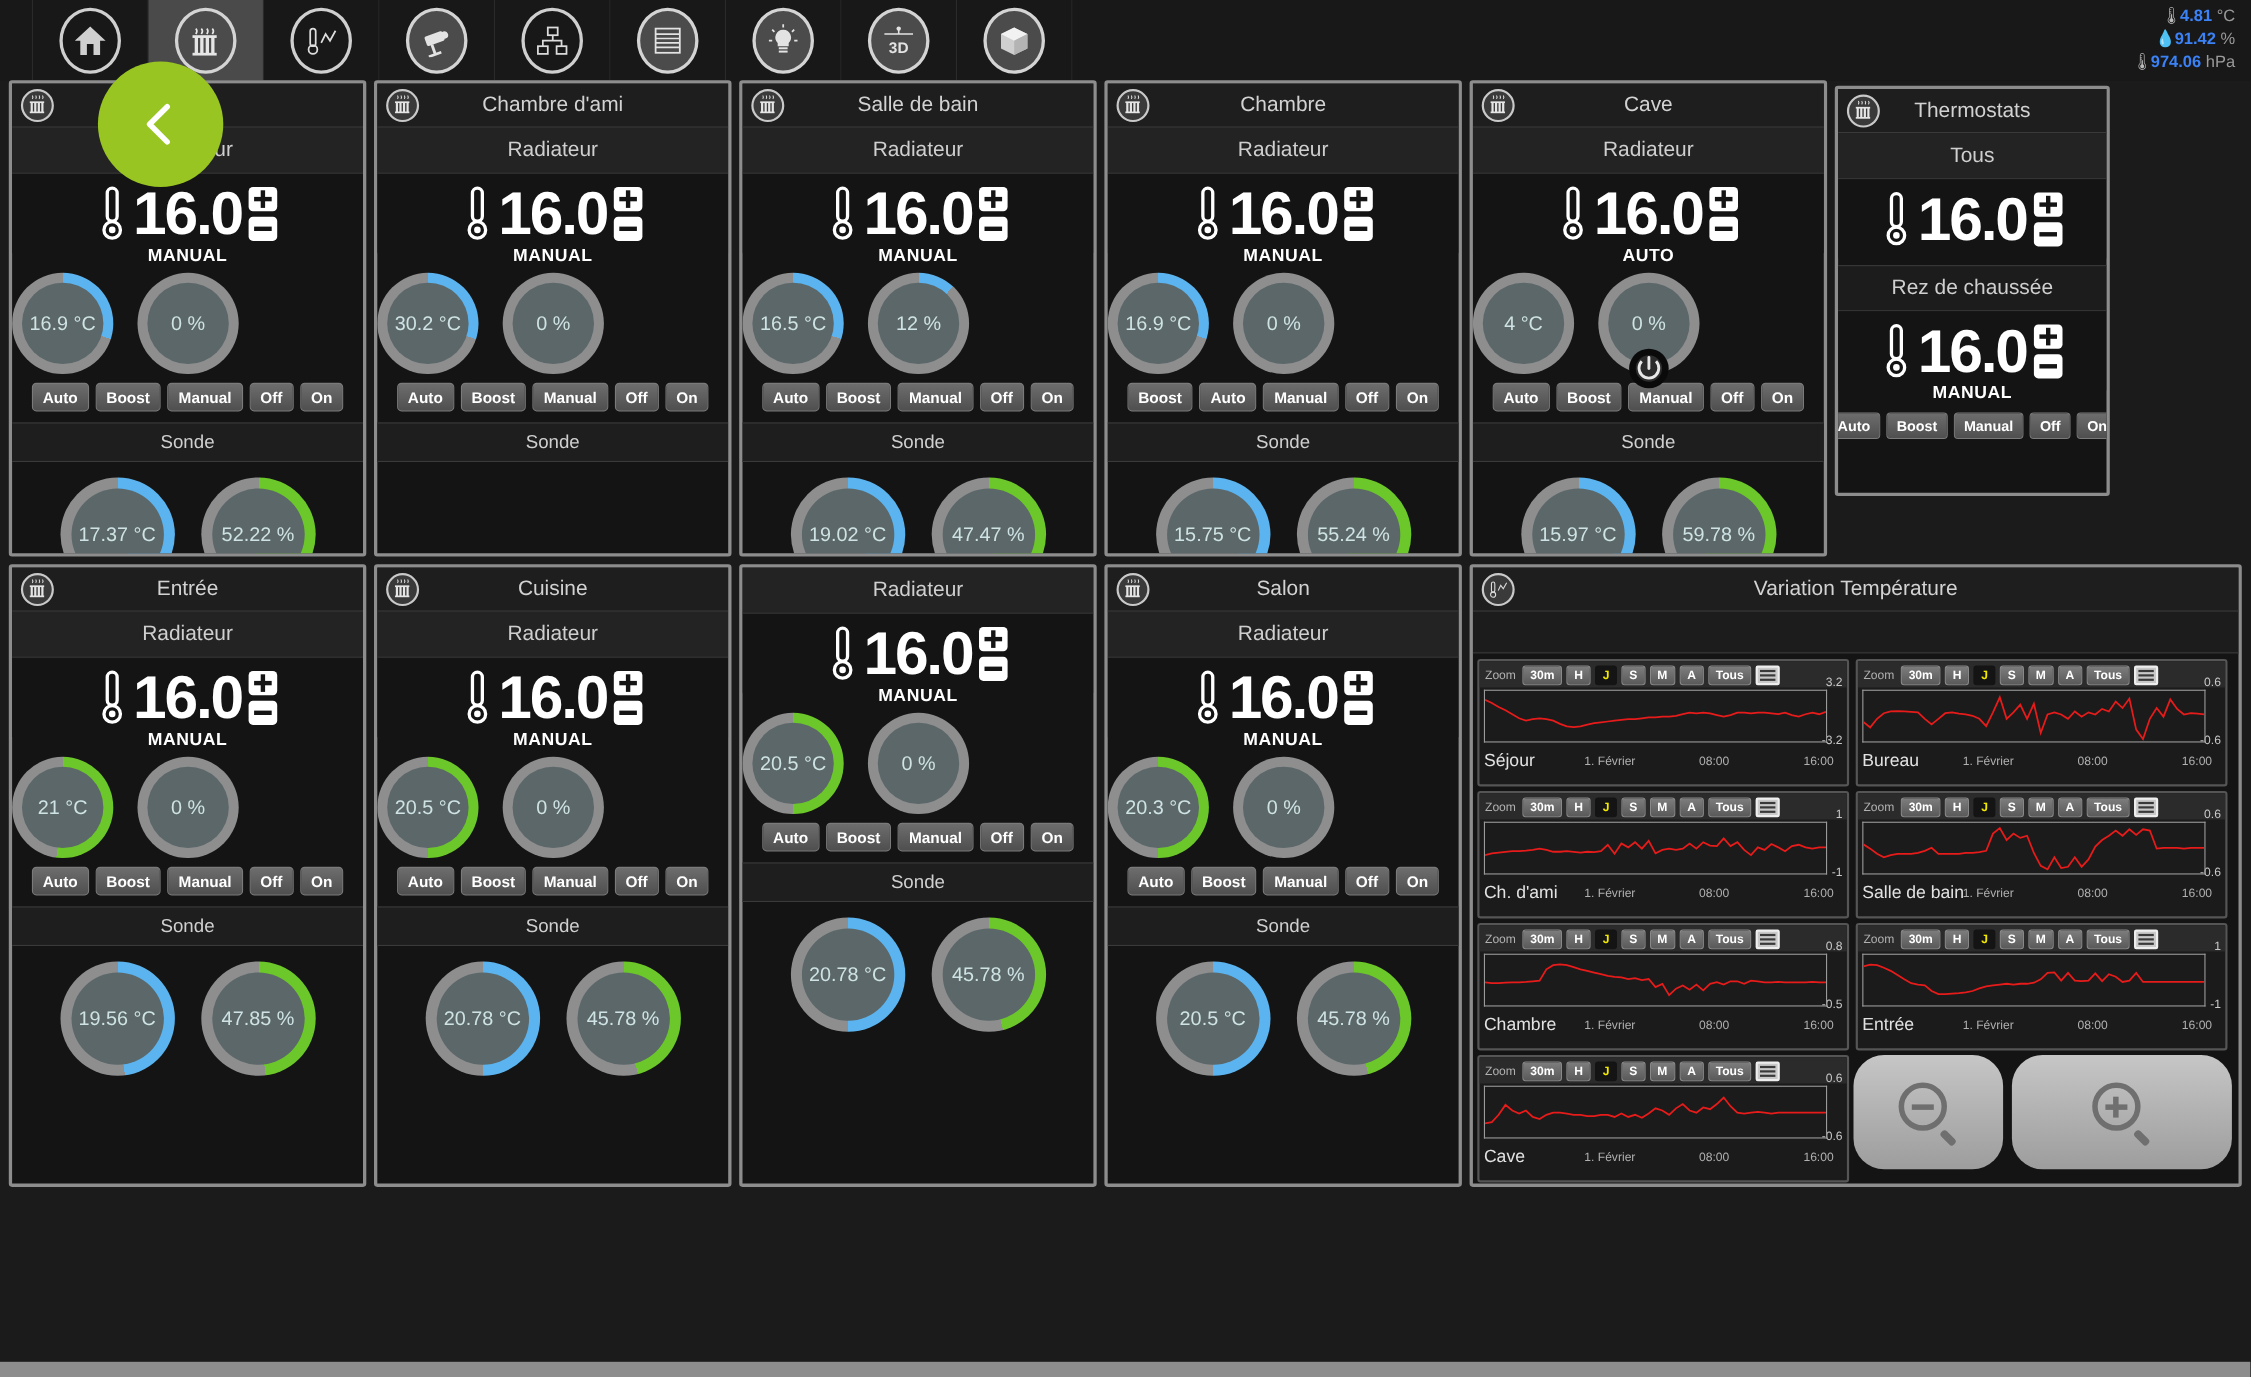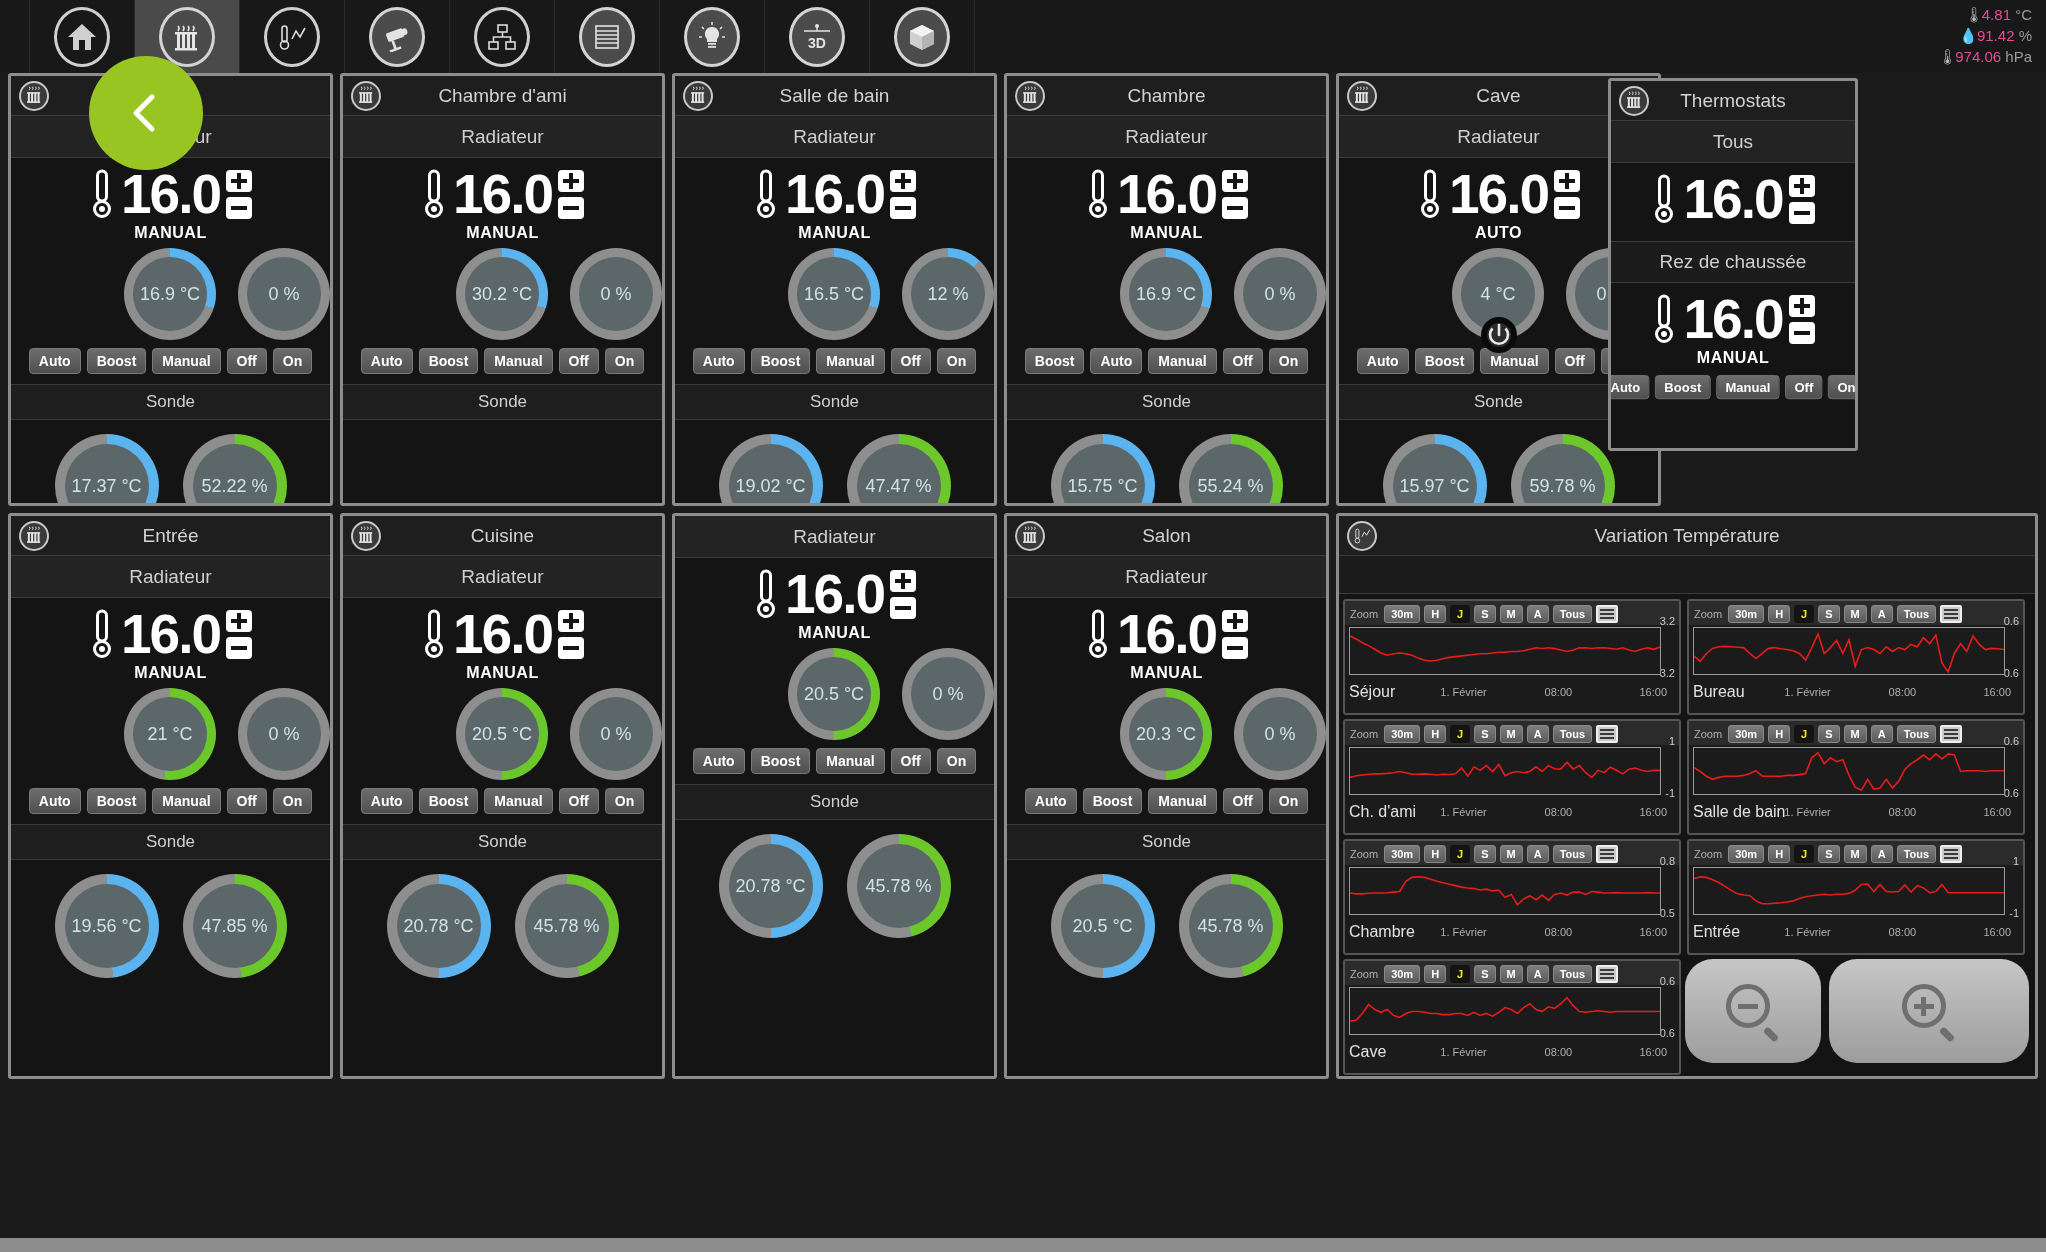--- a/index.html
+++ b/index.html
@@ -31,21 +31,21 @@
     justify-content:center; overflow:hidden;
   }
   .tb-circle.filled{ background:#4b4b4b; border-color:#d4d4d4; }
   .tb-circle svg{ display:block; }
 
   
   #status{
     position:absolute; right:14px; top:4px; text-align:right;
     font-size:15px; line-height:21px; color:#b9b9b9;
   }
-  #status .sv{ color:#ec4899; font-weight:normal; }
+  #status .sv{ color:#3b82f6; font-weight:bold; }
   #status .su{ color:#9a9a9a; }
   #status .si{ display:inline-block; width:13px; }
 
   
   #grid{ position:absolute; left:0; top:73px; width:2046px; height:1179px; }
 
   .panel{
     position:absolute;
     background:#141414;
     border:3px solid #8d8d8d;
@@ -93,21 +93,21 @@
   .pm div.plus::after{
     content:""; position:absolute; left:11px; top:3px;
     width:4px; height:16px; background:#141414;
   }
   .mode-lbl{
     text-align:center; font-size:16px; font-weight:bold;
     color:#ffffff; letter-spacing:0.5px; margin-top:-6px;
   }
 
   
-  .gauges{ display:flex; justify-content:flex-end; align-items:center;
+  .gauges{ display:flex; justify-content:flex-start; align-items:center;
     gap:22px; margin-top:6px; position:relative; }
   .gauge{ position:relative; width:92px; height:92px; }
   .gauge .ring{ width:92px; height:92px; border-radius:50%; }
   .gauge .inner{
     position:absolute; left:9px; top:9px; width:74px; height:74px;
     border-radius:50%; background:#5b6769;
     display:flex; align-items:center; justify-content:center;
     color:#cfe3e4; font-size:18px;
   }
   .power-ico{
@@ -836,21 +836,21 @@
       <div class="gauge big">
       <div class="ring" style="background: conic-gradient(#5bb4ef 0deg 180deg, #8e8e8e 180deg 360deg);"></div>
       <div class="inner">20.5 °C</div>
     </div>
       <div class="gauge big">
       <div class="ring" style="background: conic-gradient(#6cc82a 0deg 165.6deg, #8e8e8e 165.6deg 360deg);"></div>
       <div class="inner">45.78 %</div>
     </div>
     </div>
       </div>
-      <div class="panel" style="left: 1608px; top: 5px; width: 250px; height: 373px;">
+      <div class="panel" style="left: 1668px; top: 5px; width: 250px; height: 373px;">
   <div class="p-head">
     <div class="head-icon">
     <svg width="20" height="20" viewBox="0 0 26 26">
       <path d="M7 5 q1.5 -2 0 -4 M11 5 q1.5 -2 0 -4 M15 5 q1.5 -2 0 -4 M19 5 q1.5 -2 0 -4" stroke="#e6e6e6" stroke-width="1.2" fill="none"></path>
       <rect x="5" y="9" width="2.6" height="12" fill="#e6e6e6"></rect>
               <rect x="9.2" y="9" width="2.6" height="12" fill="#e6e6e6"></rect>
       <rect x="13.4" y="9" width="2.6" height="12" fill="#e6e6e6"></rect>
               <rect x="17.6" y="9" width="2.6" height="12" fill="#e6e6e6"></rect>
       <rect x="4" y="8" width="17" height="2" fill="#e6e6e6"></rect>
               <rect x="4" y="20" width="17" height="2" fill="#e6e6e6"></rect>

